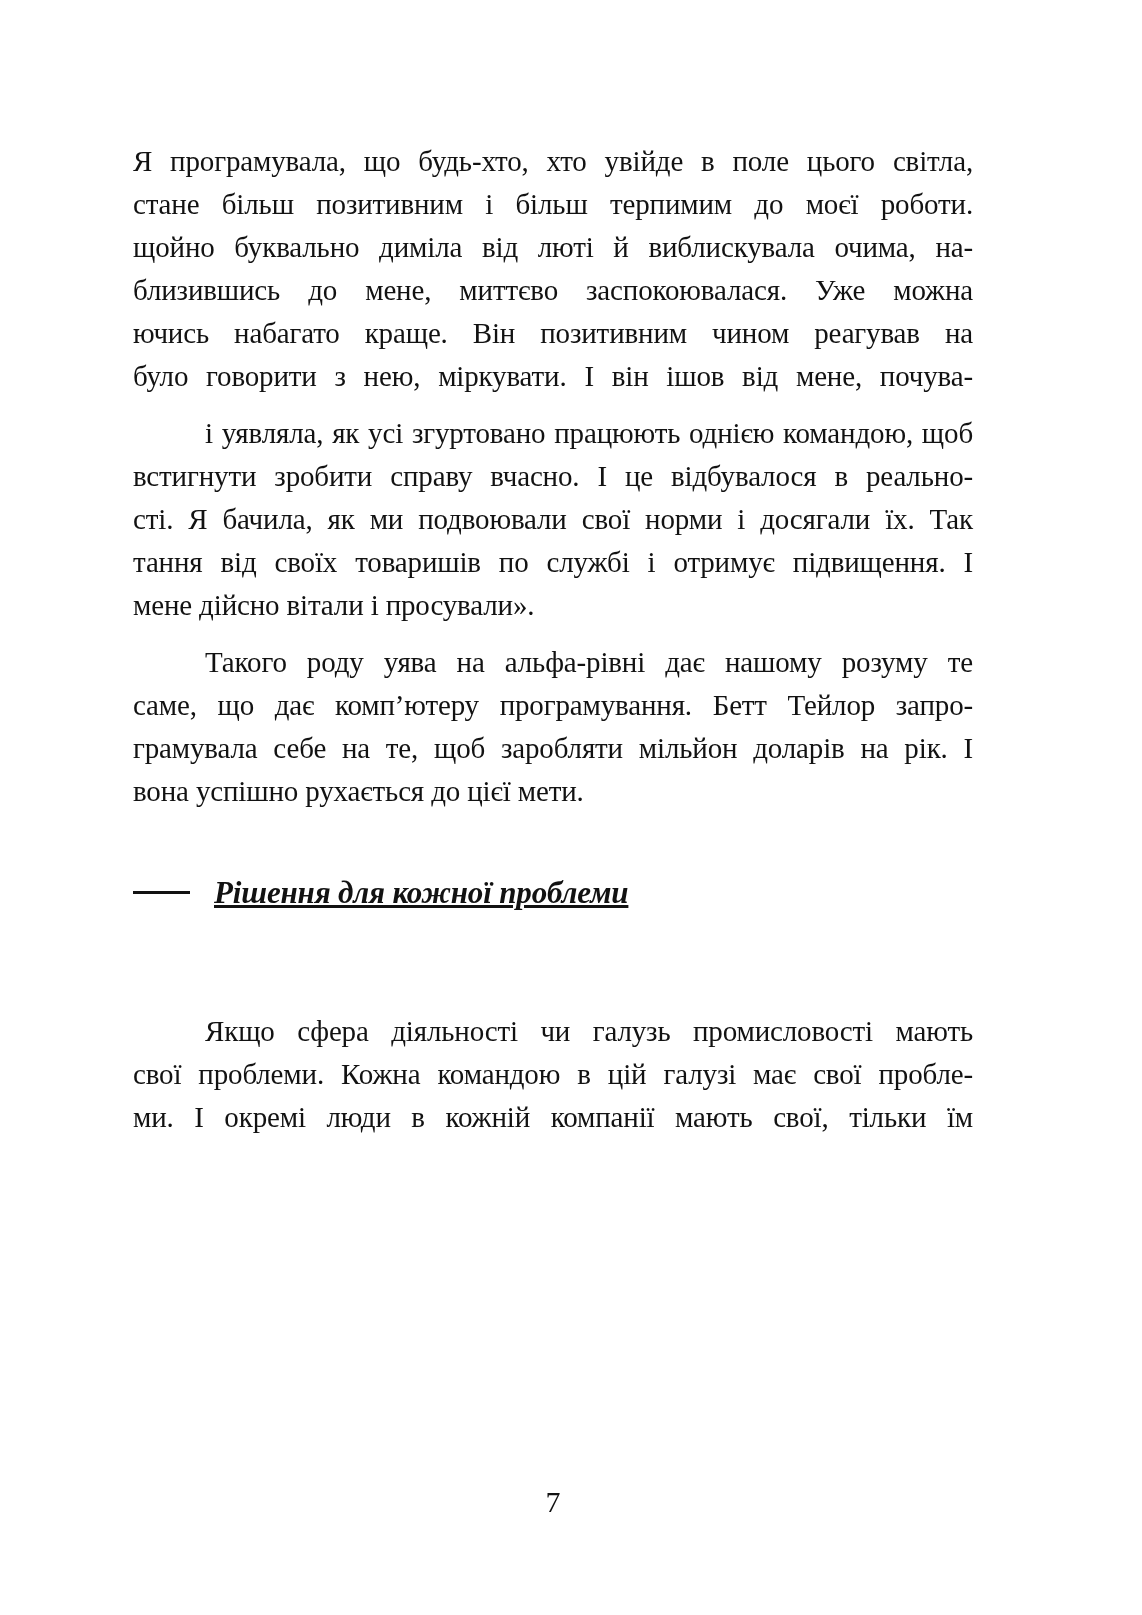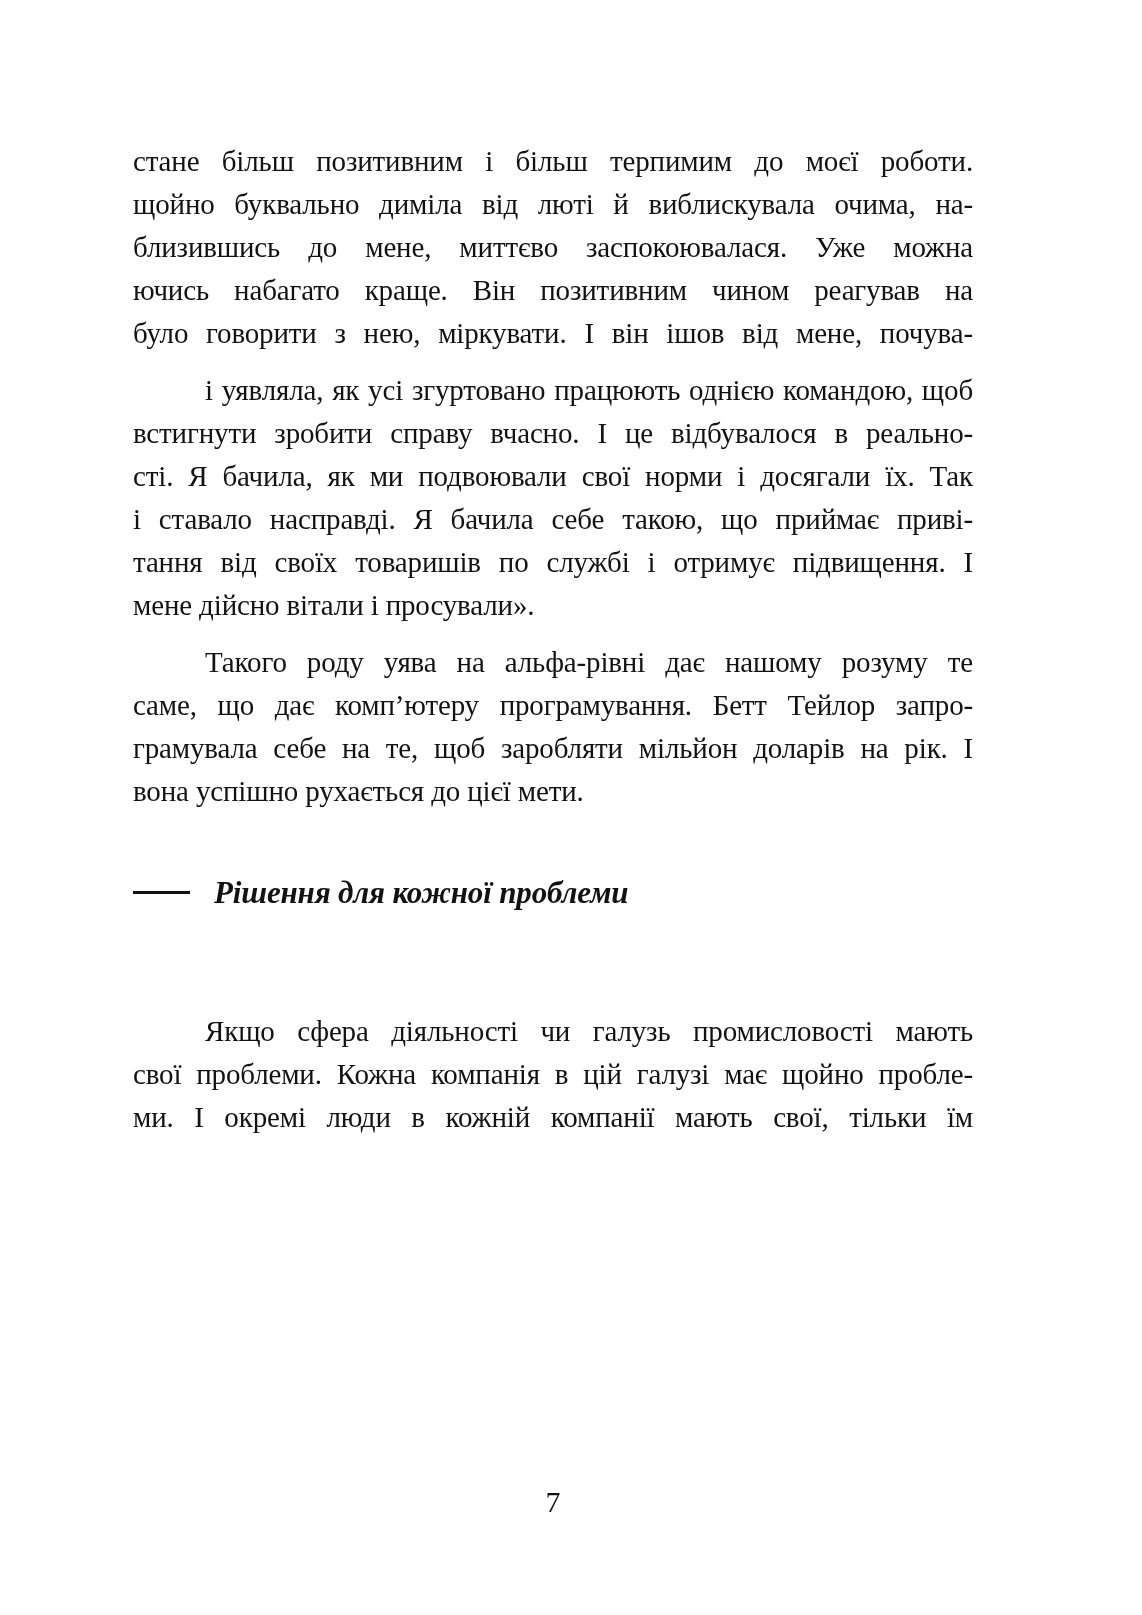--- a/index.html
+++ b/index.html
@@ -35,20 +35,21 @@
   .line.last {
     text-align-last: left;
   }
   .para.indent .line:first-child {
     text-indent: 72px;
   }
   .section-heading {
     display: flex;
     align-items: center;
     margin: 58px 0 96px 0;
+    text-decoration: underline;
   }
   .heading-rule {
     flex: none;
     width: 57px;
     height: 3px;
     background: #121212;
     margin-right: 24px;
   }
   .heading-text {
     font-style: italic;
@@ -66,50 +67,50 @@
     line-height: 43px;
   }
 </style>
 </head>
 <body>
 
 <div class="page">
   <div class="text-block">
 
     <div class="para">
+        <div class="line">Я програмувала, що будь-хто, хто увійде в поле цього світла,</div>
         <div class="line">стане більш позитивним і більш терпимим до моєї роботи.</div>
         <div class="line">щойно буквально диміла від люті й виблискувала очима, на-</div>
         <div class="line">близившись до мене, миттєво заспокоювалася. Уже можна</div>
         <div class="line">ючись набагато краще. Він позитивним чином реагував на</div>
         <div class="line">було говорити з нею, міркувати. І він ішов від мене, почува-</div>
       </div>
 
     <div class="para indent">
         <div class="line">і уявляла, як усі згуртовано працюють однією командою, щоб</div>
         <div class="line">встигнути зробити справу вчасно. І це відбувалося в реально-</div>
         <div class="line">сті. Я бачила, як ми подвоювали свої норми і досягали їх. Так</div>
-        <div class="line">і ставало насправді. Я бачила себе такою, що приймає приві-</div>
         <div class="line">тання від своїх товаришів по службі і отримує підвищення. І</div>
         <div class="line last">мене дійсно вітали і просували».</div>
       </div>
 
     <div class="para indent">
         <div class="line">Такого роду уява на альфа-рівні дає нашому розуму те</div>
         <div class="line">саме, що дає комп’ютеру програмування. Бетт Тейлор запро-</div>
         <div class="line">грамувала себе на те, щоб заробляти мільйон доларів на рік. І</div>
         <div class="line last">вона успішно рухається до цієї мети.</div>
       </div>
 
     <div class="section-heading">
       <span class="heading-rule"></span>
       <span class="heading-text">Рішення для кожної проблеми</span>
     </div>
 
     <div class="para indent">
         <div class="line">Якщо сфера діяльності чи галузь промисловості мають</div>
-        <div class="line">свої проблеми. Кожна компанія в цій галузі має щойно пробле-</div>
+        <div class="line">свої проблеми. Кожна командою в цій галузі має свої пробле-</div>
         <div class="line">ми. І окремі люди в кожній компанії мають свої, тільки їм</div>
       </div>
 
   </div>
 
   <div class="page-number">7</div>
 </div>
 
 </body></html>

